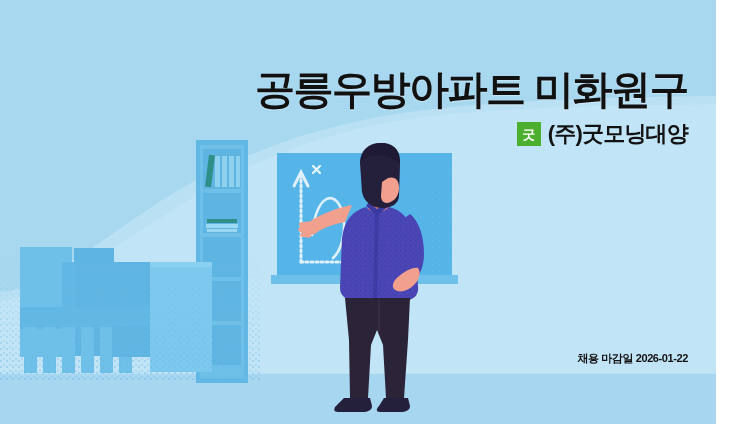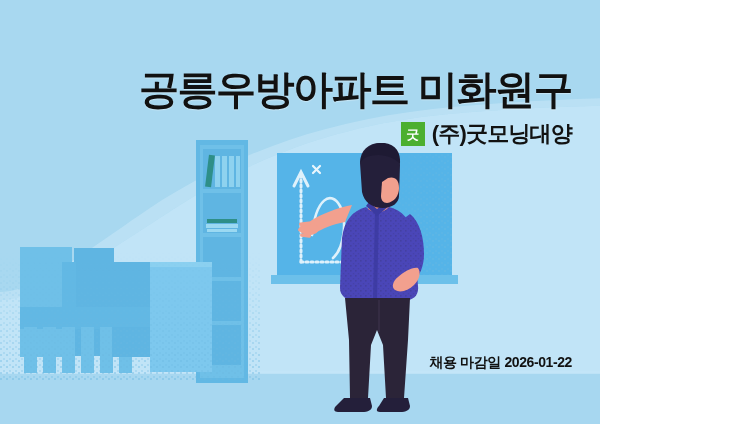--- a/index.html
+++ b/index.html
@@ -4,21 +4,21 @@
 <title>Job Posting Banner</title>
 <style>
   * { margin:0; padding:0; box-sizing:border-box; }
   html, body {
     width:750px; height:424px;
     overflow:hidden;
     font-family:"Liberation Sans", sans-serif;
   }
   #banner {
     position:relative;
-    width:600px; height:424px;
+    width:716px; height:424px;
     background:#ec4899;
     overflow:hidden;
   }
 
   
   .bg-svg {
     position:absolute; left:0; top:0;
     width:750px; height:424px;
     display:block;
   }
@@ -68,22 +68,22 @@
   .company-name {
     font-size:22px;
     font-weight:bold;
     color:#121212;
     letter-spacing:-0.8px;
     white-space:nowrap;
   }
 
   .deadline {
     position:absolute;
-    right:28px; bottom:52px;
-    font-size:14px;
+    right:28px; bottom:58px;
+    font-size:11px;
     font-weight:bold;
     color:#111111;
     letter-spacing:-0.4px;
     white-space:nowrap;
     z-index:40;
   }
 </style>
 </head>
 <body>
 

